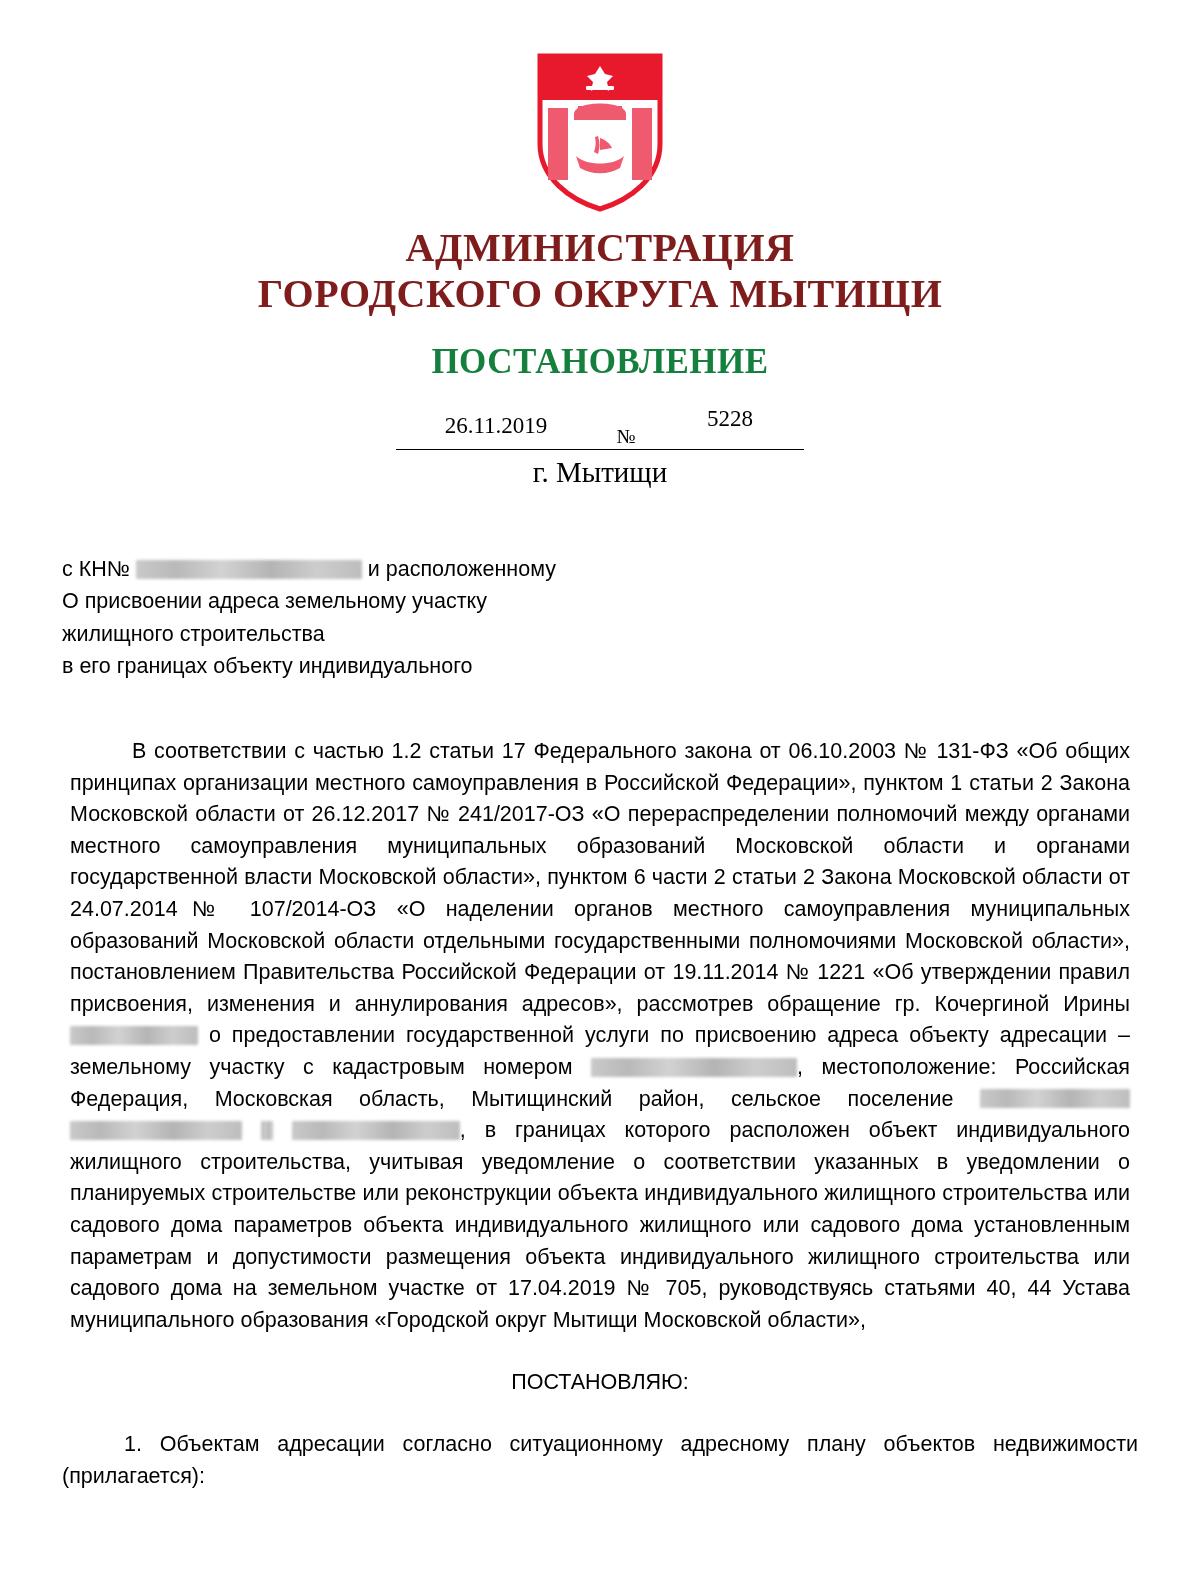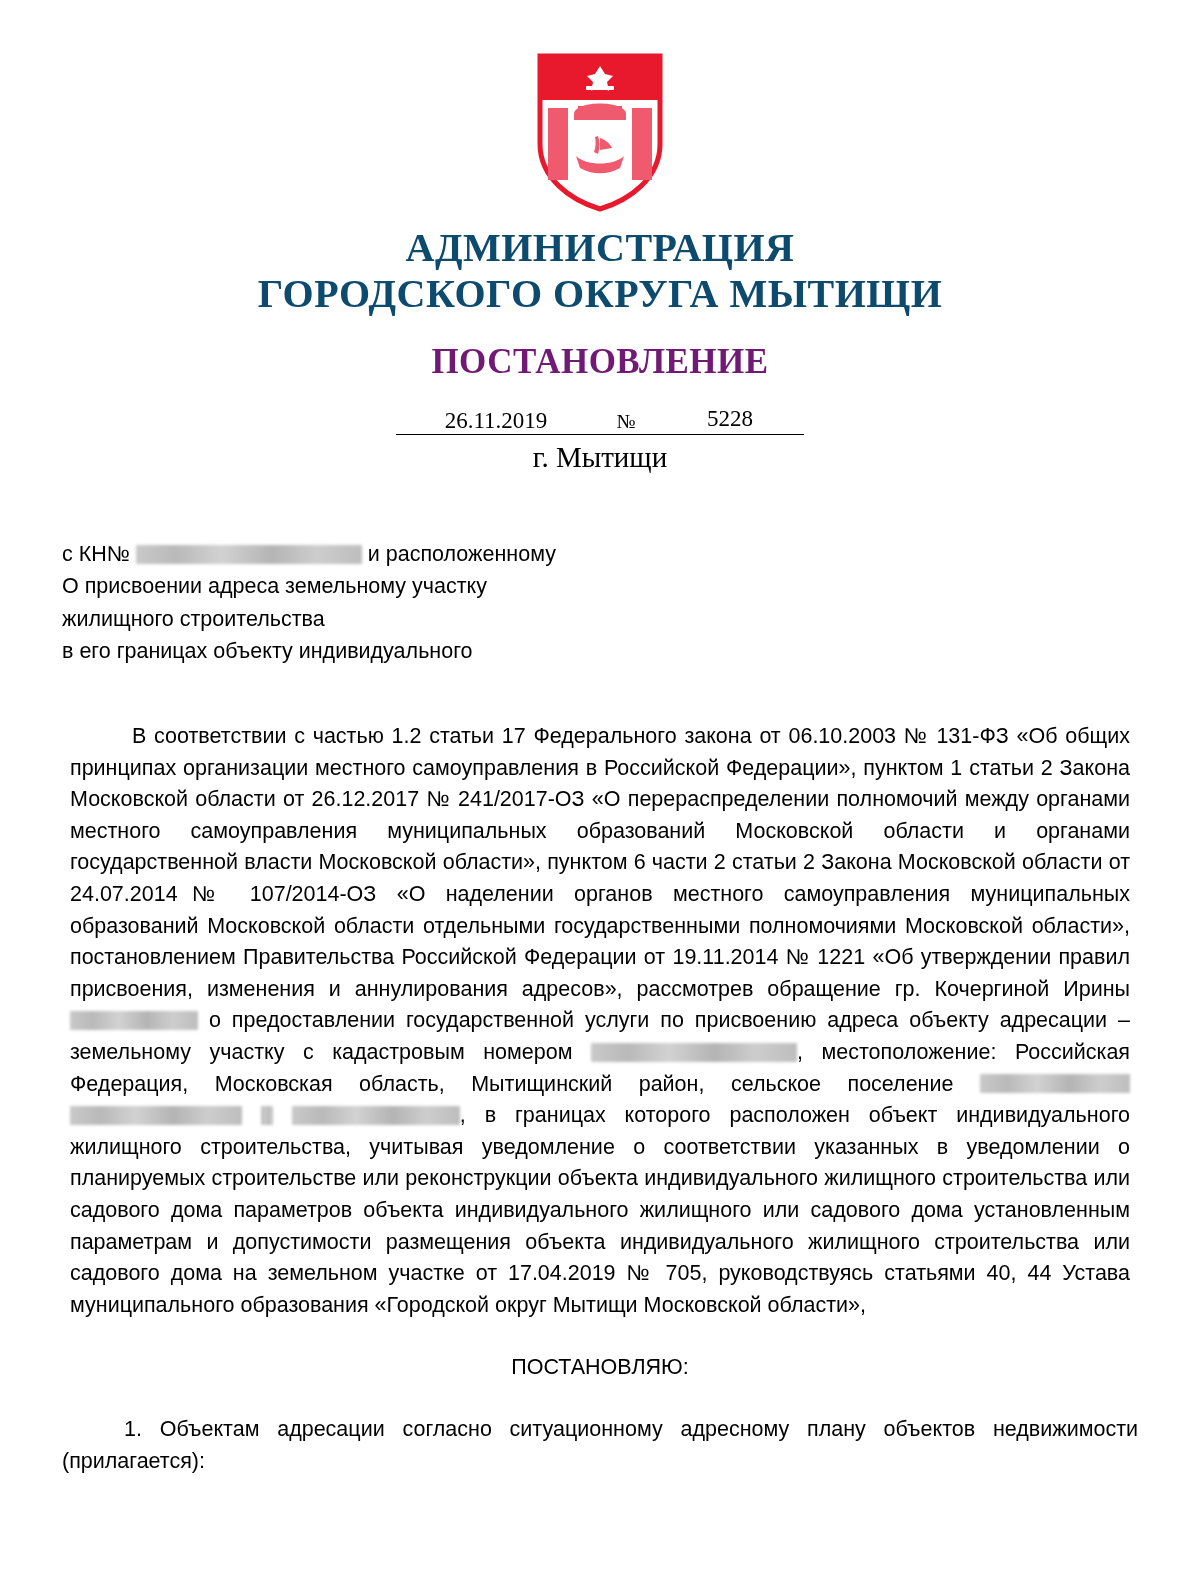--- a/index.html
+++ b/index.html
@@ -32,74 +32,74 @@
   .emblem {
     width: 132px;
     height: 160px;
     position: relative;
   }
 
   
   .org-title {
     text-align: center;
     font-family: "Liberation Serif", serif;
-    color: #0c4a6e;
+    color: #7f1d1d;
     font-weight: bold;
     letter-spacing: 0.5px;
     line-height: 1.1;
   }
   .org-line1 {
     font-size: 40px;
   }
   .org-line2 {
     font-size: 40px;
     margin-top: 2px;
   }
   .org-line3 {
     font-size: 33px;
     margin-top: 2px;
   }
   .doc-type {
     text-align: center;
     font-family: "Liberation Serif", serif;
     font-weight: bold;
     font-size: 35px;
-    color: #701a75;
+    color: #15803d;
     margin-top: 26px;
     letter-spacing: 0.5px;
   }
 
   
   .date-row {
     display: flex;
     justify-content: center;
     align-items: flex-end;
     gap: 0;
     margin-top: 24px;
     font-family: "Liberation Serif", serif;
     font-size: 23px;
   }
   .date-field {
     border-bottom: 1.5px solid #000;
     width: 200px;
     text-align: center;
-    padding-bottom: 0;
+    padding-bottom: 10px;
   }
   .num-label {
     border-bottom: 1.5px solid #000;
     width: 60px;
     text-align: center;
     padding-bottom: 1px;
     font-size: 20px;
   }
   .num-field {
     border-bottom: 1.5px solid #000;
     width: 148px;
     text-align: center;
-    padding-bottom: 2px;
+    padding-bottom: 17px;
   }
   .city {
     text-align: center;
     font-family: "Liberation Serif", serif;
     font-size: 29px;
     margin-top: 6px;
   }
 
   
   .subject {

